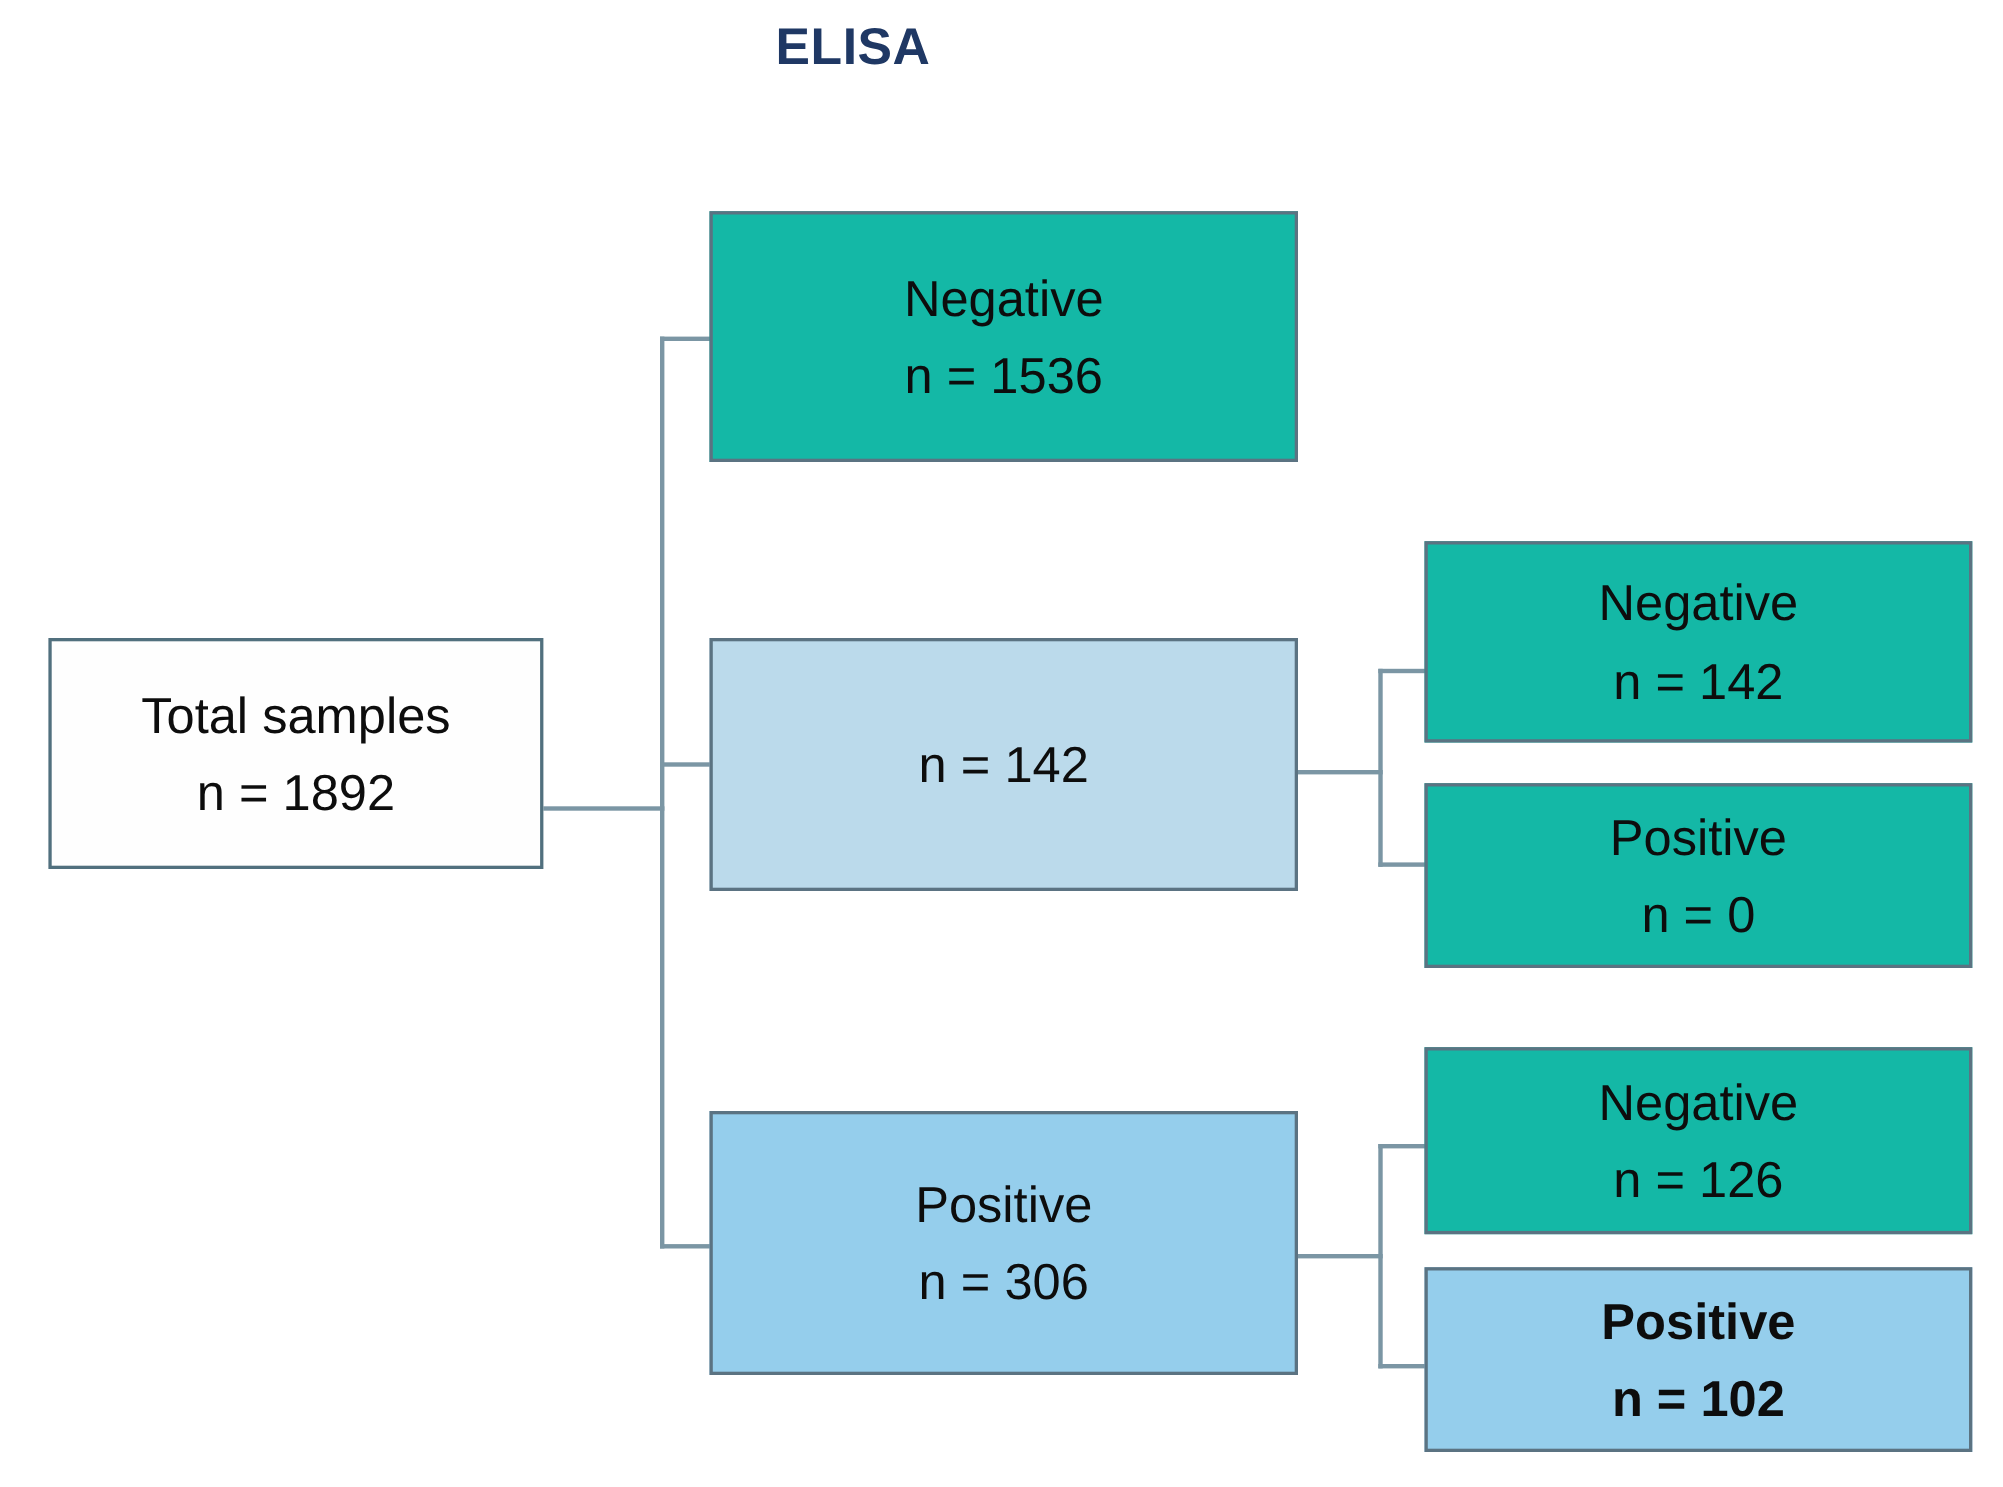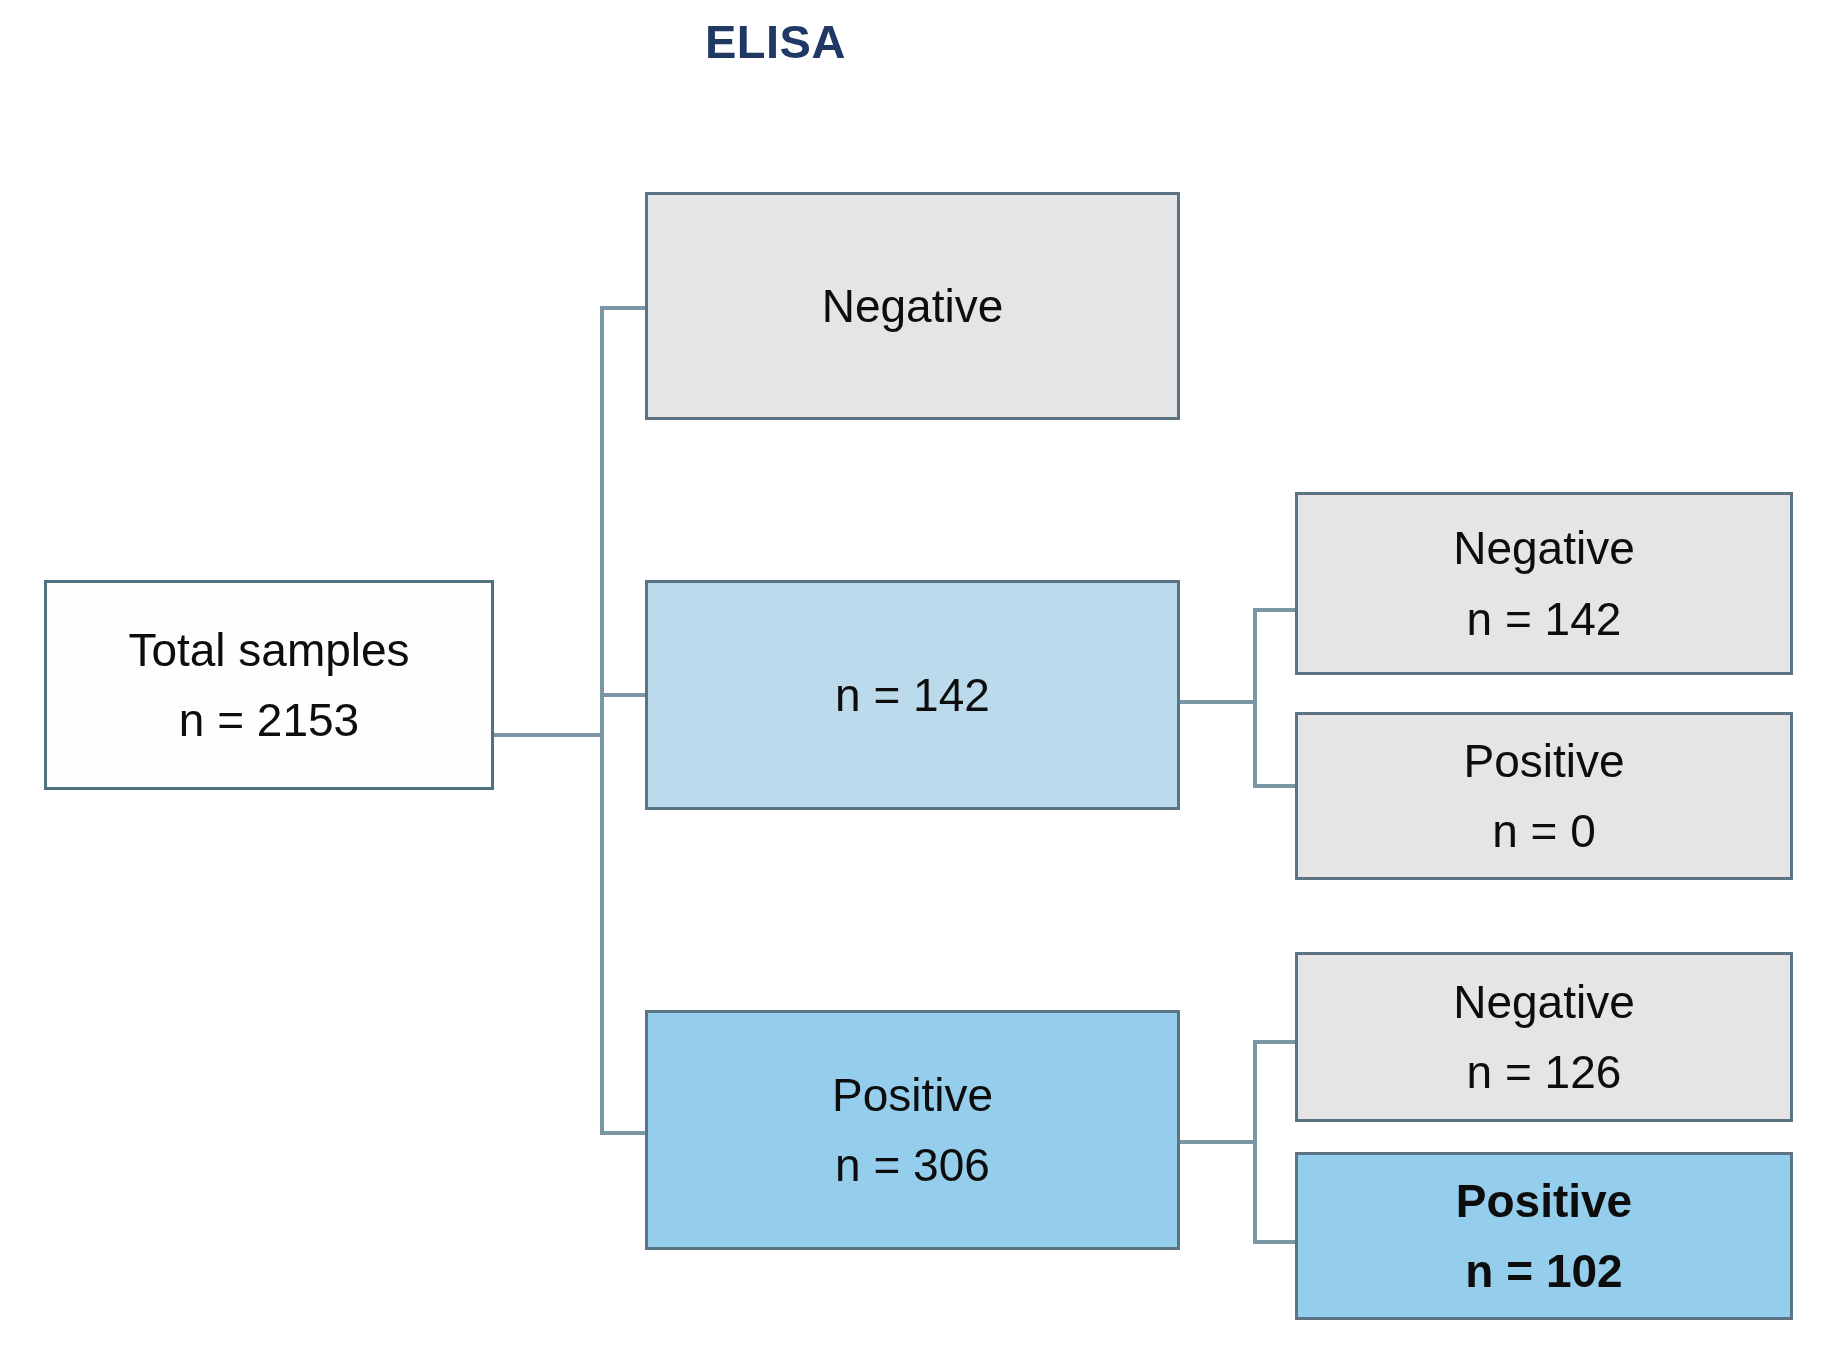--- a/index.html
+++ b/index.html
@@ -41,21 +41,21 @@
     font-size: 46px;
     line-height: 1.22;
     color: #0d0d0d;
     text-align: center;
   }
   .node .ln { display: block; white-space: nowrap; }
   .node .ln + .ln { margin-top: 14px; }
 
   
   .fill-white  { background: #FEFEFE; border-color: #51707E; }
-  .fill-l1     { background: #e5e5e5; }
+  .fill-l1     { background: #14b8a6; }
   .fill-l2     { background: #BBDAEB; }
   .fill-l3     { background: #95CEEC; }
   .node.bold   { font-weight: bold; }
 
   
   #node-total      { left: 44px;   top: 580px;  width: 450px;  height: 210px; }
 
   #node-e-negative { left: 645px;  top: 192px;  width: 535px;  height: 228px; }
   #node-e-border   { left: 645px;  top: 580px;  width: 535px;  height: 230px; }
   #node-e-positive { left: 645px;  top: 1010px; width: 535px;  height: 240px; }
@@ -105,25 +105,26 @@
   <div class="conn" id="c-bl-t"></div>
   <div class="conn" id="c-bl-b"></div>
 
   <div class="conn" id="c-po-stub"></div>
   <div class="conn" id="c-po-spine"></div>
   <div class="conn" id="c-po-t"></div>
   <div class="conn" id="c-po-b"></div>
 
   <div class="node fill-white" id="node-total">
     <span class="ln">Total samples</span>
-    <span class="ln">n = 2153</span>
+    <span class="ln">n = 1892</span>
   </div>
 
   <div class="node fill-l1" id="node-e-negative">
     <span class="ln">Negative</span>
+    <span class="ln">n = 1536</span>
   </div>
 
   <div class="node fill-l2" id="node-e-border">
     <span class="ln">n = 142</span>
   </div>
 
   <div class="node fill-l3" id="node-e-positive">
     <span class="ln">Positive</span>
     <span class="ln">n = 306</span>
   </div>

